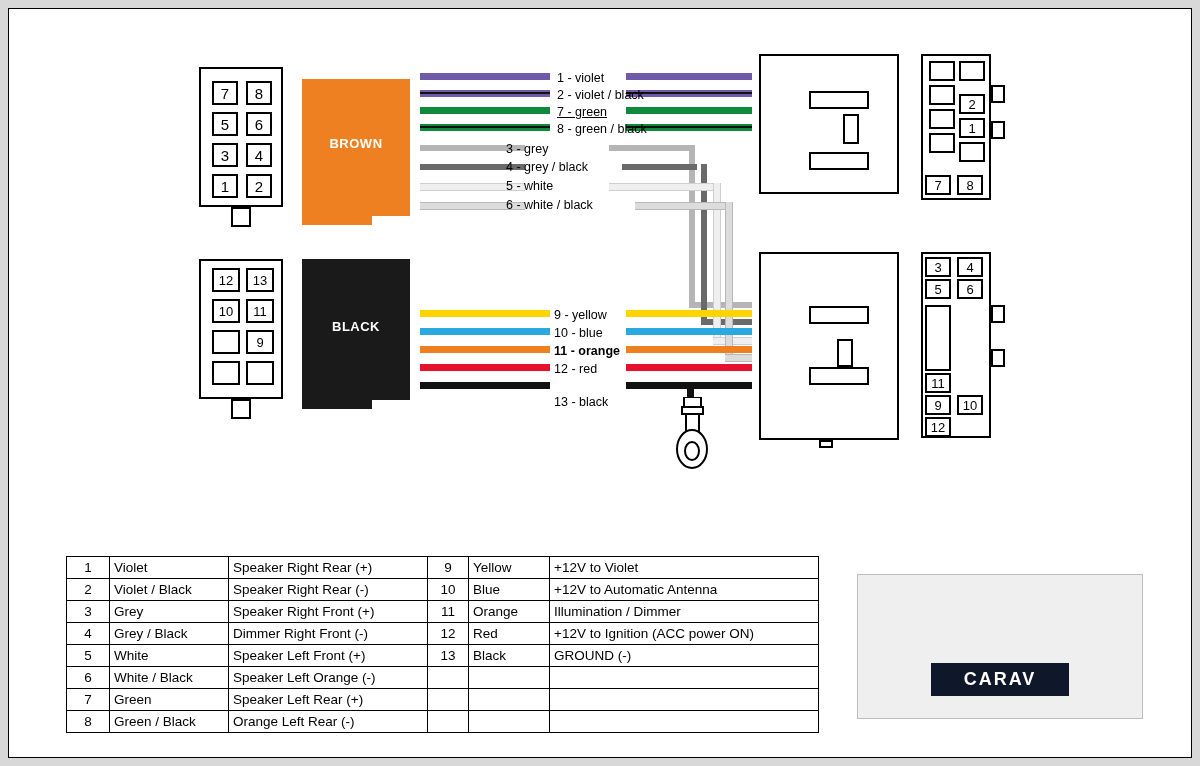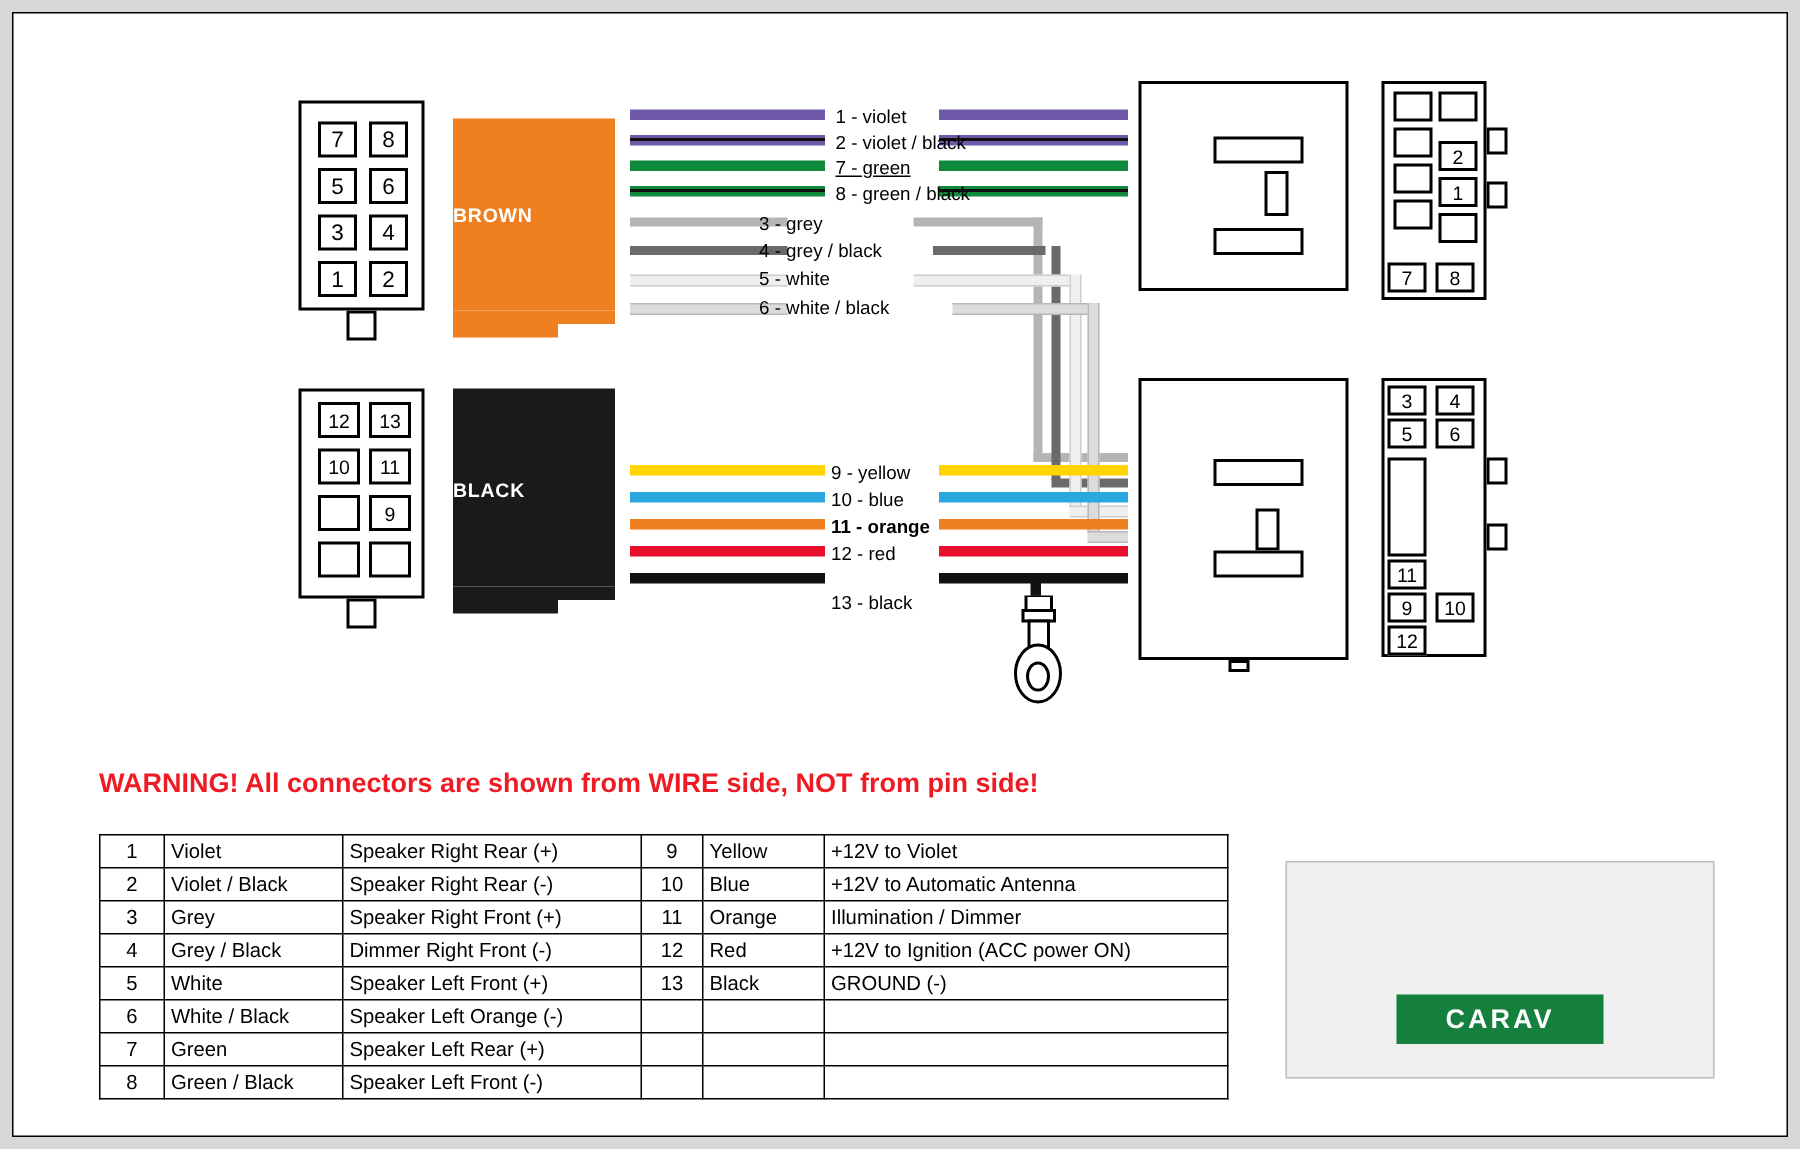--- a/index.html
+++ b/index.html
@@ -58,21 +58,21 @@
   }
   .body-black {
     position: absolute;
     background: #1a1a1a;
   }
   .body-label {
     position: absolute;
     font-size: 13px;
     font-weight: bold;
     letter-spacing: 0.5px;
-    text-align: left;
+    text-align: center;
     width: 100%;
   }
 
   
   .wire { position: absolute; }
   .wirelabel {
     position: absolute;
     font-size: 12.5px;
     color: #000;
     white-space: nowrap;
@@ -136,21 +136,21 @@
     font-weight: bold;
     color: #111;
   }
   #brandlogo {
     position: absolute;
     left: 50%;
     top: 88px;
     transform: translateX(-50%);
     width: 138px;
     height: 33px;
-    background: #15803d;
+    background: #0f172a;
     color: #fff;
     font-size: 18px;
     font-weight: bold;
     letter-spacing: 2px;
     text-align: center;
     line-height: 33px;
   }
 </style>
 </head>
 <body>
@@ -294,21 +294,20 @@
     <div class="rcell" style="left:916px; top:270px; width:26px; height:20px;">5</div>
     <div class="rcell" style="left:948px; top:270px; width:26px; height:20px;">6</div>
     <div class="rcell" style="left:916px; top:296px; width:26px; height:66px;"></div>
     <div class="rcell" style="left:916px; top:364px; width:26px; height:20px;">11</div>
     <div class="rcell" style="left:916px; top:386px; width:26px; height:20px;">9</div>
     <div class="rcell" style="left:948px; top:386px; width:26px; height:20px;">10</div>
     <div class="rcell" style="left:916px; top:408px; width:26px; height:20px;">12</div>
     <div class="rcell" style="left:982px; top:296px; width:14px; height:18px;"></div>
     <div class="rcell" style="left:982px; top:340px; width:14px; height:18px;"></div>
 
-    <div id="warning">WARNING! All connectors are shown from WIRE side, NOT from pin side!</div>
 
     <table id="pintable">
       <tbody>
         <tr>
           <td class="c-num">1</td>
           <td class="c-col">Violet</td>
           <td class="c-fun">Speaker Right Rear (+)</td>
           <td class="c-num2">9</td>
           <td class="c-col2">Yellow</td>
           <td class="c-fun2">+12V to Violet</td>
@@ -357,21 +356,21 @@
           <td class="c-num">7</td>
           <td class="c-col">Green</td>
           <td class="c-fun">Speaker Left Rear (+)</td>
           <td class="c-num2"></td>
           <td class="c-col2"></td>
           <td class="c-fun2"></td>
         </tr>
         <tr>
           <td class="c-num">8</td>
           <td class="c-col">Green / Black</td>
-          <td class="c-fun">Speaker Left Front (-)</td>
+          <td class="c-fun">Orange Left Rear (-)</td>
           <td class="c-num2"></td>
           <td class="c-col2"></td>
           <td class="c-fun2"></td>
         </tr>
       </tbody>
     </table>
 
     <div id="brandpanel">
       <div id="brandlogo">CARAV</div>
     </div>

